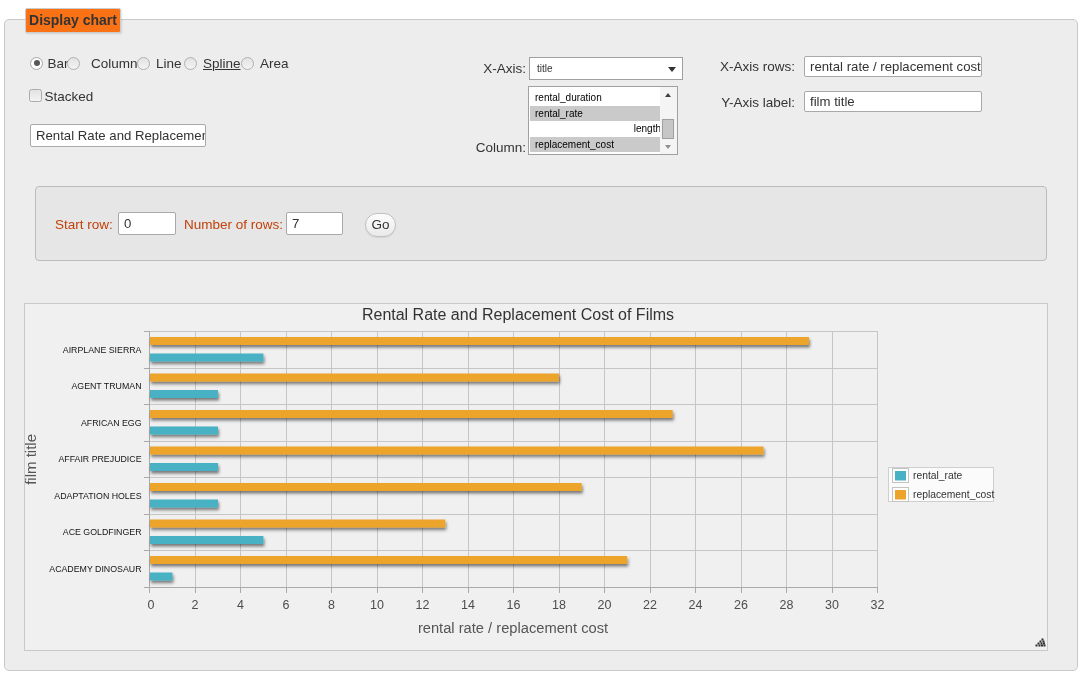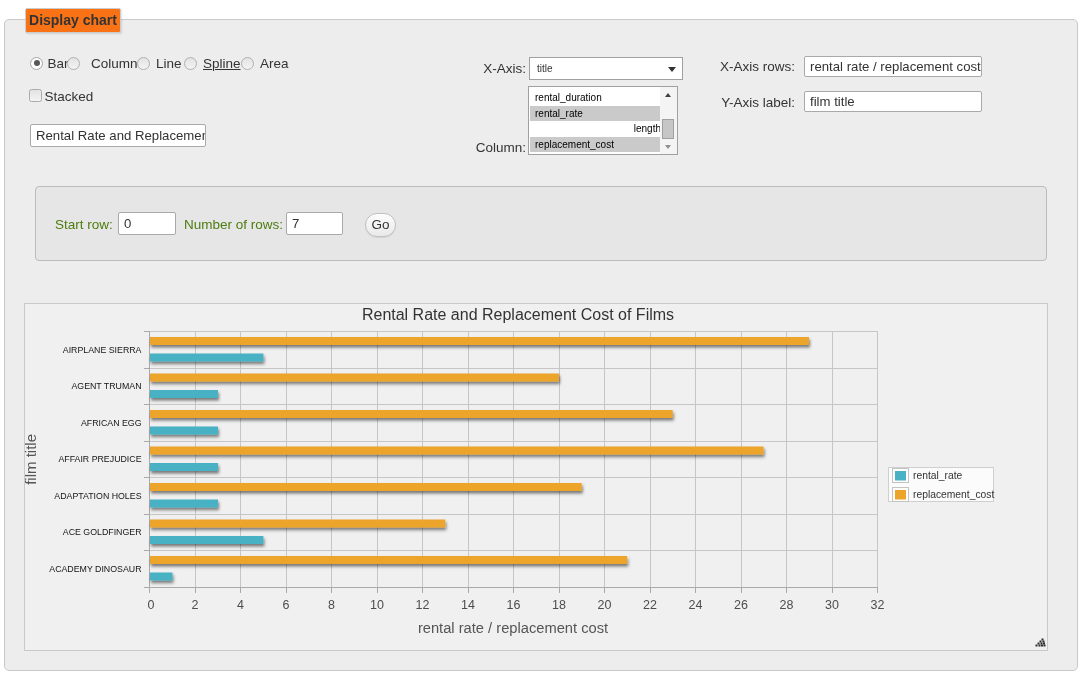--- a/index.html
+++ b/index.html
@@ -19,21 +19,21 @@
 #xselect .arrow { position:absolute; right:6px; top:9px; width:0; height:0; border-left:4px solid transparent; border-right:4px solid transparent; border-top:5px solid #333; }
 #serieslist { left:528px; top:86px; width:150px; height:69px; background:#fff; border:1px solid #a0a0a0; overflow:hidden; }
 .opt { position:absolute; left:1px; width:131px; height:15.5px; font-size:10px; color:#000; line-height:15px; padding-left:5px; white-space:nowrap; }
 .opt.sel { background:#cacaca; }
 #sbar { position:absolute; right:0; top:0; width:17px; height:67px; background:#f4f4f4; }
 .sbtn { position:absolute; left:0; width:17px; height:15px; background:#f4f4f4; }
 .sbtn .tri-up { position:absolute; left:5px; top:5.5px; width:0; height:0; border-left:3.5px solid transparent; border-right:3.5px solid transparent; border-bottom:4.5px solid #3f3f3f; }
 .sbtn .tri-dn { position:absolute; left:5px; top:5.5px; width:0; height:0; border-left:3.5px solid transparent; border-right:3.5px solid transparent; border-top:4.5px solid #909090; }
 #sthumb { position:absolute; left:2px; top:32px; width:12px; height:20px; background:#c6c6c6; border:1px solid #9f9f9f; }
 #toolbar { left:35px; top:186px; width:1012px; height:75px; background:#e6e6e6; border:1px solid #bcbcbc; border-radius:4px; }
-.tlbl { font-size:13.5px; color:#4d7c0f; }
+.tlbl { font-size:13.5px; color:#c2410c; }
 #gobtn { left:365px; top:213px; width:31px; height:24px; border:1px solid #c0c0c0; border-radius:12px; background:linear-gradient(#fdfdfd,#e9e9e9); font-size:13.5px; color:#333; text-align:center; line-height:22px; box-shadow:0 1px 1px rgba(0,0,0,0.08); }
 #chartbox { left:24px; top:303px; width:1024px; height:348px; background:#f0f0f0; border:1px solid #c9c9c9; }
 </style>
 </head>
 <body>
 <div id="page">
   <div id="fieldset" class="abs"></div>
   <div id="legendbox" class="abs">Display chart</div>
 
   <div class="abs radio sel" style="left:30px; top:56.5px;"></div>

